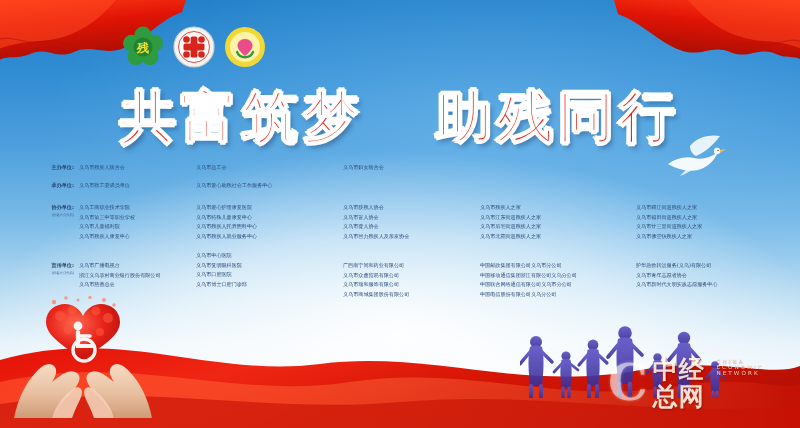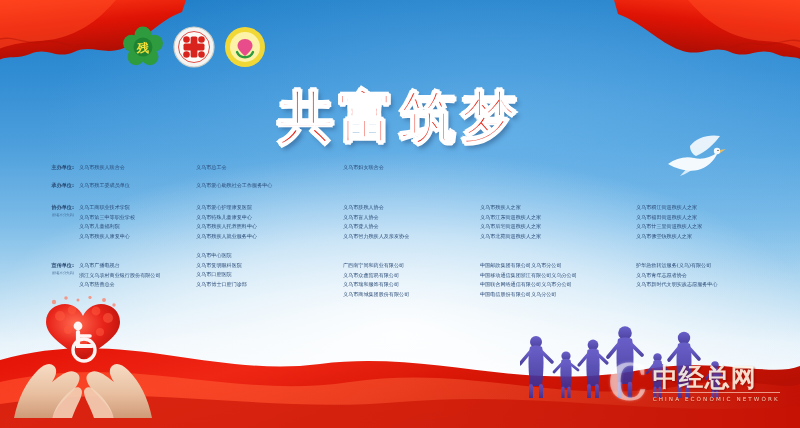--- a/index.html
+++ b/index.html
@@ -90,21 +90,21 @@
   
   .watermark{
     position:absolute;right:6px;bottom:16px;width:186px;height:58px;
     display:flex;align-items:center;gap:5px;opacity:0.88;
   }
   .wm-c{
     font-size:50px;font-weight:bold;color:rgba(255,255,255,0.55);
     line-height:48px;font-family:"DejaVu Serif","Liberation Serif",serif;
     text-shadow:0 0 3px rgba(255,255,255,0.4);
   }
-  .wm-text{display:flex;flex-direction:column;}
+  .wm-text{display:flex;flex-direction:row;}
   .wm-cn{
     font-size:25px;font-weight:bold;color:#fff9e8;letter-spacing:1px;
     text-shadow:1px 1px 2px rgba(120,0,0,0.6);line-height:27px;
   }
   .wm-en{
     font-size:5.6px;letter-spacing:2.1px;color:#ffe3c8;
     text-shadow:0 1px 1px rgba(120,0,0,0.5);margin-top:2px;
   }
   .wm-rule{height:1px;background:rgba(255,220,200,0.75);margin:1px 0;}
 </style>
@@ -178,20 +178,21 @@
         <circle cx="21" cy="21" r="15" fill="#fdf3a8"></circle>
         <path d="M21 13 C25.5 13 28.5 16.2 28.5 19.8 C28.5 24.5 21 30 21 30 C21 30 13.5 24.5 13.5 19.8 C13.5 16.2 16.5 13 21 13 Z" fill="#e84c8a"></path>
         <path d="M13 26 C16 33 26 33 29 26" fill="none" stroke="#2e9b3e" stroke-width="2.4" stroke-linecap="round"></path>
       </svg>
     </div>
   </div>
 
 
   <div class="main-slogan">
     <span class="slogan-part">共富筑梦</span>
+    <span class="slogan-part">助残同行</span>
   </div>
 
   <div class="dove">
     <svg viewBox="0 0 72 56" width="72" height="56">
       <g fill="#ffffff" opacity="0.96">
         <path d="M8 34 C16 28 26 26 34 28 C42 30 50 28 58 22 C54 32 46 38 38 40 C30 42 18 40 8 34 Z"></path>
         <path d="M30 16 C36 8 48 4 60 6 C54 14 46 22 36 26 C32 24 30 20 30 16 Z" opacity="0.92"></path>
         <path d="M34 28 C30 34 26 40 20 46 C26 44 32 40 38 36 Z" opacity="0.8"></path>
         <circle cx="57" cy="21" r="3.2"></circle>
         <path d="M60 20 L66 19 L60 23 Z" fill="#f0c060"></path>

